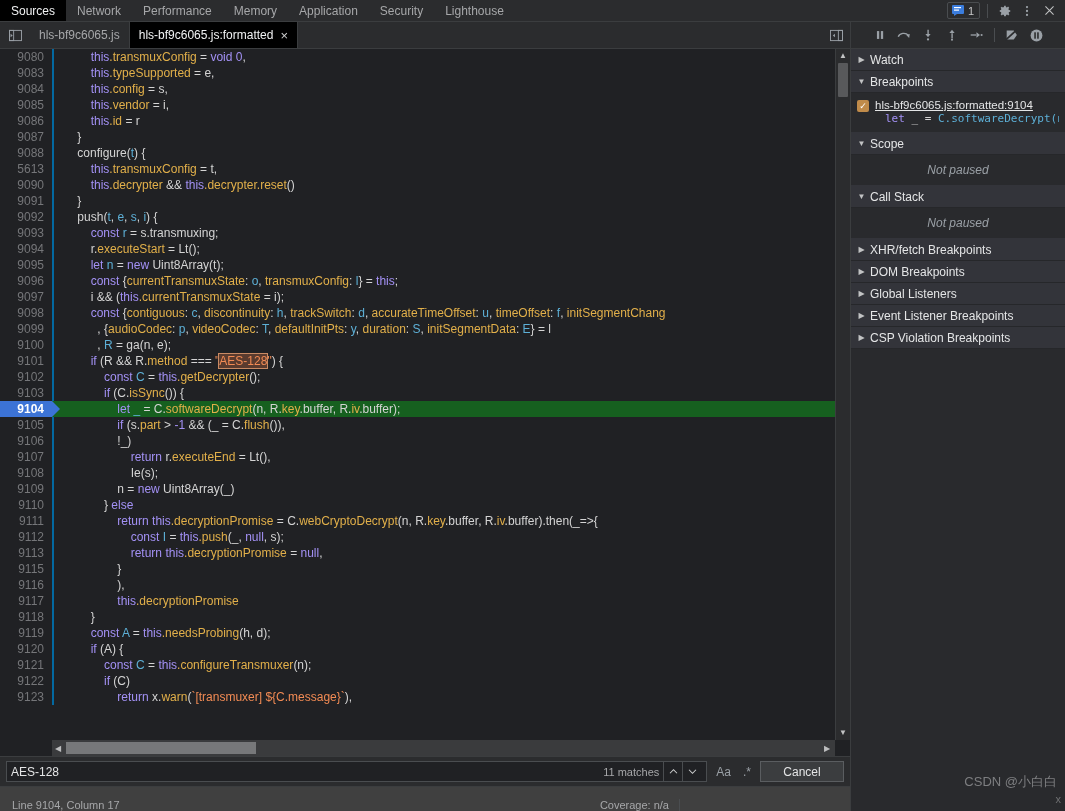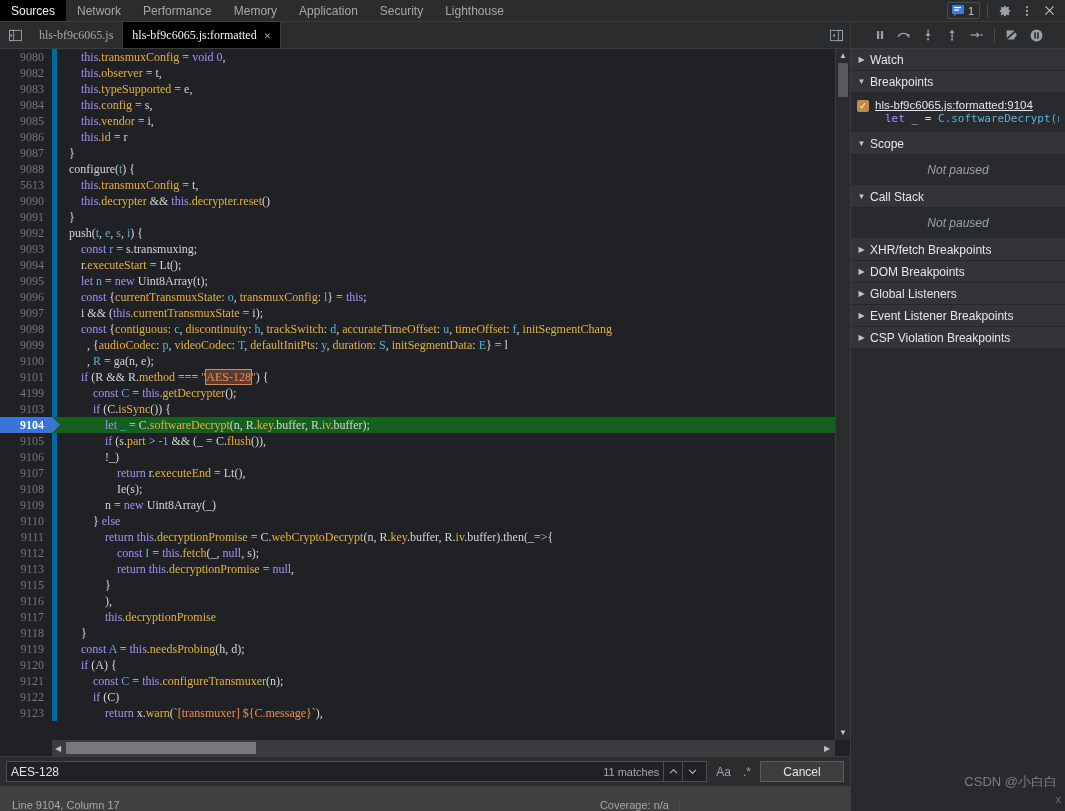--- a/index.html
+++ b/index.html
@@ -59,38 +59,38 @@
   }
   .file-tab.active { background: #000; color: #f1f2f3; }
   .file-tab .x { font-size: 13px; color: #cfd0d1; line-height: 1; }
   .file-bar-spacer { flex: 1 1 auto; }
   .file-bar-right { display: flex; align-items: center; padding: 0 6px; }
 
   
   .code-wrap { flex: 1 1 auto; display: flex; min-height: 0; position: relative; background: #202124; }
   .code-scroll {
     flex: 1 1 auto; overflow: hidden; position: relative;
-    font-family: Liberation Serif, serif; font-size: 12px; line-height: 16px;
+    font-family: Liberation Sans, sans-serif; font-size: 12px; line-height: 16px;
   }
   .code-line { display: flex; height: 16px; white-space: pre; }
   .ln {
     width: 52px; flex: 0 0 52px; text-align: right; padding-right: 8px;
     color: #757679; background: #202124; user-select: none; position: relative;
   }
   .code-line.exec .ln {
     background: #3c73d6; color: #fff; font-weight: bold;
   }
   .code-line.exec .ln::after {
     content: ""; position: absolute; right: -8px; top: 0;
     border-top: 8px solid transparent; border-bottom: 8px solid transparent;
     border-left: 8px solid #3c73d6;
   }
   .codetxt {
-    flex: 1 1 auto; color: #d4d4d4; overflow: hidden;
-    border-left: 5px solid #0369a1;
+    flex: 1 1 auto; padding-left: 10px; color: #d4d4d4; overflow: hidden;
+    border-left: 2px solid #0369a1;
   }
   .code-line.exec .codetxt { background: #16601f; border-left-color:#16601f; }
   .code-line.exec { background: #0f766e; justify-content: center; }
 
   
   .t-this { color: #a391f5; }
   .t-kw   { color: #a391f5; }
   .t-prop { color: #e2b04a; }
   .t-var  { color: #5db0d7; }
   .t-num  { color: #a391f5; }
@@ -251,21 +251,21 @@
     <div class="left">
 
       <div class="file-bar">
         <div class="panel-toggle">
           <svg width="15" height="13" viewBox="0 0 16 14">
             <rect x="1.5" y="1.5" width="13" height="11" fill="none" stroke="#9aa0a6" stroke-width="1"></rect>
             <rect x="1.5" y="1.5" width="4.5" height="11" fill="none" stroke="#9aa0a6" stroke-width="1"></rect>
             <path d="M5 7 L2.7 5.2 L2.7 8.8 Z" fill="#9aa0a6"></path>
           </svg>
         </div>
-        <div id="file-tabs" style="display:flex;align-items:stretch;font-family:Liberation Serif, serif;">
+        <div id="file-tabs" style="display:flex;align-items:stretch;">
             <div class="file-tab">
               <span>hls-bf9c6065.js</span>
             </div>
             <div class="file-tab active">
               <span>hls-bf9c6065.js:formatted</span>
               <span class="x">×</span>
             </div>
           </div>
         <div class="file-bar-spacer"></div>
         <div class="file-bar-right">
@@ -273,51 +273,50 @@
             <rect x="1.5" y="1.5" width="13" height="11" fill="none" stroke="#9aa0a6" stroke-width="1"></rect>
             <rect x="10" y="1.5" width="4.5" height="11" fill="none" stroke="#9aa0a6" stroke-width="1"></rect>
             <path d="M4 7 L6.3 5.2 L6.3 8.8 Z" fill="#9aa0a6"></path>
           </svg>
         </div>
       </div>
 
       <div class="code-wrap">
         <div class="code-scroll" id="code-lines">
             <div class="code-line"><div class="ln">9080</div><div class="codetxt">        <span class="t-this">this</span><span class="t-prop">.transmuxConfig</span><span class="t-punc"> = </span><span class="t-kw">void</span><span class="t-punc"> </span><span class="t-num">0</span><span class="t-punc">,</span></div></div>
-            <div class="code-line"><div class="ln">9082</div><div class="codetxt">        <span class="t-this">this</span><span class="t-prop">.observer</span><span class="t-punc"> = t,</span></div></div>
             <div class="code-line"><div class="ln">9083</div><div class="codetxt">        <span class="t-this">this</span><span class="t-prop">.typeSupported</span><span class="t-punc"> = e,</span></div></div>
             <div class="code-line"><div class="ln">9084</div><div class="codetxt">        <span class="t-this">this</span><span class="t-prop">.config</span><span class="t-punc"> = s,</span></div></div>
             <div class="code-line"><div class="ln">9085</div><div class="codetxt">        <span class="t-this">this</span><span class="t-prop">.vendor</span><span class="t-punc"> = i,</span></div></div>
             <div class="code-line"><div class="ln">9086</div><div class="codetxt">        <span class="t-this">this</span><span class="t-prop">.id</span><span class="t-punc"> = r</span></div></div>
             <div class="code-line"><div class="ln">9087</div><div class="codetxt">    <span class="t-punc">}</span></div></div>
             <div class="code-line"><div class="ln">9088</div><div class="codetxt">    <span class="t-plain">configure</span><span class="t-punc">(</span><span class="t-var">t</span><span class="t-punc">) {</span></div></div>
             <div class="code-line"><div class="ln">5613</div><div class="codetxt">        <span class="t-this">this</span><span class="t-prop">.transmuxConfig</span><span class="t-punc"> = t,</span></div></div>
             <div class="code-line"><div class="ln">9090</div><div class="codetxt">        <span class="t-this">this</span><span class="t-prop">.decrypter</span><span class="t-punc"> &amp;&amp; </span><span class="t-this">this</span><span class="t-prop">.decrypter</span><span class="t-prop">.reset</span><span class="t-punc">()</span></div></div>
             <div class="code-line"><div class="ln">9091</div><div class="codetxt">    <span class="t-punc">}</span></div></div>
             <div class="code-line"><div class="ln">9092</div><div class="codetxt">    <span class="t-plain">push</span><span class="t-punc">(</span><span class="t-var">t</span><span class="t-punc">, </span><span class="t-var">e</span><span class="t-punc">, </span><span class="t-var">s</span><span class="t-punc">, </span><span class="t-var">i</span><span class="t-punc">) {</span></div></div>
             <div class="code-line"><div class="ln">9093</div><div class="codetxt">        <span class="t-kw">const</span><span class="t-punc"> </span><span class="t-var">r</span><span class="t-punc"> = s.transmuxing;</span></div></div>
             <div class="code-line"><div class="ln">9094</div><div class="codetxt">        <span class="t-punc">r.</span><span class="t-prop">executeStart</span><span class="t-punc"> = Lt();</span></div></div>
             <div class="code-line"><div class="ln">9095</div><div class="codetxt">        <span class="t-kw">let</span><span class="t-punc"> </span><span class="t-var">n</span><span class="t-punc"> = </span><span class="t-kw">new</span><span class="t-punc"> Uint8Array(t);</span></div></div>
             <div class="code-line"><div class="ln">9096</div><div class="codetxt">        <span class="t-kw">const</span><span class="t-punc"> {</span><span class="t-prop">currentTransmuxState</span><span class="t-punc">: </span><span class="t-var">o</span><span class="t-punc">, </span><span class="t-prop">transmuxConfig</span><span class="t-punc">: </span><span class="t-var">l</span><span class="t-punc">} = </span><span class="t-this">this</span><span class="t-punc">;</span></div></div>
             <div class="code-line"><div class="ln">9097</div><div class="codetxt">        <span class="t-punc">i &amp;&amp; (</span><span class="t-this">this</span><span class="t-prop">.currentTransmuxState</span><span class="t-punc"> = i);</span></div></div>
             <div class="code-line"><div class="ln">9098</div><div class="codetxt">        <span class="t-kw">const</span><span class="t-punc"> {</span><span class="t-prop">contiguous</span><span class="t-punc">: </span><span class="t-var">c</span><span class="t-punc">, </span><span class="t-prop">discontinuity</span><span class="t-punc">: </span><span class="t-var">h</span><span class="t-punc">, </span><span class="t-prop">trackSwitch</span><span class="t-punc">: </span><span class="t-var">d</span><span class="t-punc">, </span><span class="t-prop">accurateTimeOffset</span><span class="t-punc">: </span><span class="t-var">u</span><span class="t-punc">, </span><span class="t-prop">timeOffset</span><span class="t-punc">: </span><span class="t-var">f</span><span class="t-punc">, </span><span class="t-prop">initSegmentChang</span></div></div>
             <div class="code-line"><div class="ln">9099</div><div class="codetxt">          <span class="t-punc">, {</span><span class="t-prop">audioCodec</span><span class="t-punc">: </span><span class="t-var">p</span><span class="t-punc">, </span><span class="t-prop">videoCodec</span><span class="t-punc">: </span><span class="t-var">T</span><span class="t-punc">, </span><span class="t-prop">defaultInitPts</span><span class="t-punc">: </span><span class="t-var">y</span><span class="t-punc">, </span><span class="t-prop">duration</span><span class="t-punc">: </span><span class="t-var">S</span><span class="t-punc">, </span><span class="t-prop">initSegmentData</span><span class="t-punc">: </span><span class="t-var">E</span><span class="t-punc">} = l</span></div></div>
             <div class="code-line"><div class="ln">9100</div><div class="codetxt">          <span class="t-punc">, </span><span class="t-var">R</span><span class="t-punc"> = ga(n, e);</span></div></div>
             <div class="code-line"><div class="ln">9101</div><div class="codetxt">        <span class="t-kw">if</span><span class="t-punc"> (R &amp;&amp; R.</span><span class="t-prop">method</span><span class="t-punc"> === </span><span class="t-str">"</span><span class="match-hl">AES-128</span><span class="t-str">"</span><span class="t-punc">) {</span></div></div>
-            <div class="code-line"><div class="ln">4199</div><div class="codetxt">            <span class="t-kw">const</span><span class="t-punc"> </span><span class="t-var">C</span><span class="t-punc"> = </span><span class="t-this">this</span><span class="t-prop">.getDecrypter</span><span class="t-punc">();</span></div></div>
+            <div class="code-line"><div class="ln">9102</div><div class="codetxt">            <span class="t-kw">const</span><span class="t-punc"> </span><span class="t-var">C</span><span class="t-punc"> = </span><span class="t-this">this</span><span class="t-prop">.getDecrypter</span><span class="t-punc">();</span></div></div>
             <div class="code-line"><div class="ln">9103</div><div class="codetxt">            <span class="t-kw">if</span><span class="t-punc"> (C.</span><span class="t-prop">isSync</span><span class="t-punc">()) {</span></div></div>
             <div class="code-line exec"><div class="ln">9104</div><div class="codetxt">                <span class="t-kw">let</span><span class="t-punc"> </span><span class="t-var">_</span><span class="t-punc"> = C.</span><span class="t-prop">softwareDecrypt</span><span class="t-punc">(n, R.</span><span class="t-prop">key</span><span class="t-punc">.buffer, R.</span><span class="t-prop">iv</span><span class="t-punc">.buffer);</span></div></div>
             <div class="code-line"><div class="ln">9105</div><div class="codetxt">                <span class="t-kw">if</span><span class="t-punc"> (s.</span><span class="t-prop">part</span><span class="t-punc"> &gt; </span><span class="t-num">-1</span><span class="t-punc"> &amp;&amp; (_ = C.</span><span class="t-prop">flush</span><span class="t-punc">()),</span></div></div>
             <div class="code-line"><div class="ln">9106</div><div class="codetxt">                <span class="t-punc">!_)</span></div></div>
             <div class="code-line"><div class="ln">9107</div><div class="codetxt">                    <span class="t-kw">return</span><span class="t-punc"> r.</span><span class="t-prop">executeEnd</span><span class="t-punc"> = Lt(),</span></div></div>
             <div class="code-line"><div class="ln">9108</div><div class="codetxt">                    <span class="t-punc">Ie(s);</span></div></div>
             <div class="code-line"><div class="ln">9109</div><div class="codetxt">                <span class="t-punc">n = </span><span class="t-kw">new</span><span class="t-punc"> Uint8Array(_)</span></div></div>
             <div class="code-line"><div class="ln">9110</div><div class="codetxt">            <span class="t-punc">} </span><span class="t-kw">else</span></div></div>
             <div class="code-line"><div class="ln">9111</div><div class="codetxt">                <span class="t-kw">return</span><span class="t-punc"> </span><span class="t-this">this</span><span class="t-prop">.decryptionPromise</span><span class="t-punc"> = C.</span><span class="t-prop">webCryptoDecrypt</span><span class="t-punc">(n, R.</span><span class="t-prop">key</span><span class="t-punc">.buffer, R.</span><span class="t-prop">iv</span><span class="t-punc">.buffer).then(_=&gt;{</span></div></div>
-            <div class="code-line"><div class="ln">9112</div><div class="codetxt">                    <span class="t-kw">const</span><span class="t-punc"> </span><span class="t-var">I</span><span class="t-punc"> = </span><span class="t-this">this</span><span class="t-prop">.fetch</span><span class="t-punc">(_, </span><span class="t-kw">null</span><span class="t-punc">, s);</span></div></div>
+            <div class="code-line"><div class="ln">9112</div><div class="codetxt">                    <span class="t-kw">const</span><span class="t-punc"> </span><span class="t-var">I</span><span class="t-punc"> = </span><span class="t-this">this</span><span class="t-prop">.push</span><span class="t-punc">(_, </span><span class="t-kw">null</span><span class="t-punc">, s);</span></div></div>
             <div class="code-line"><div class="ln">9113</div><div class="codetxt">                    <span class="t-kw">return</span><span class="t-punc"> </span><span class="t-this">this</span><span class="t-prop">.decryptionPromise</span><span class="t-punc"> = </span><span class="t-kw">null</span><span class="t-punc">,</span></div></div>
             <div class="code-line"><div class="ln">9115</div><div class="codetxt">                <span class="t-punc">}</span></div></div>
             <div class="code-line"><div class="ln">9116</div><div class="codetxt">                <span class="t-punc">),</span></div></div>
             <div class="code-line"><div class="ln">9117</div><div class="codetxt">                <span class="t-this">this</span><span class="t-prop">.decryptionPromise</span></div></div>
             <div class="code-line"><div class="ln">9118</div><div class="codetxt">        <span class="t-punc">}</span></div></div>
             <div class="code-line"><div class="ln">9119</div><div class="codetxt">        <span class="t-kw">const</span><span class="t-punc"> </span><span class="t-var">A</span><span class="t-punc"> = </span><span class="t-this">this</span><span class="t-prop">.needsProbing</span><span class="t-punc">(h, d);</span></div></div>
             <div class="code-line"><div class="ln">9120</div><div class="codetxt">        <span class="t-kw">if</span><span class="t-punc"> (A) {</span></div></div>
             <div class="code-line"><div class="ln">9121</div><div class="codetxt">            <span class="t-kw">const</span><span class="t-punc"> </span><span class="t-var">C</span><span class="t-punc"> = </span><span class="t-this">this</span><span class="t-prop">.configureTransmuxer</span><span class="t-punc">(n);</span></div></div>
             <div class="code-line"><div class="ln">9122</div><div class="codetxt">            <span class="t-kw">if</span><span class="t-punc"> (C)</span></div></div>
             <div class="code-line"><div class="ln">9123</div><div class="codetxt">                <span class="t-kw">return</span><span class="t-punc"> x.</span><span class="t-prop">warn</span><span class="t-punc">(</span><span class="t-str">`[transmuxer] ${C.message}`</span><span class="t-punc">),</span></div></div>

